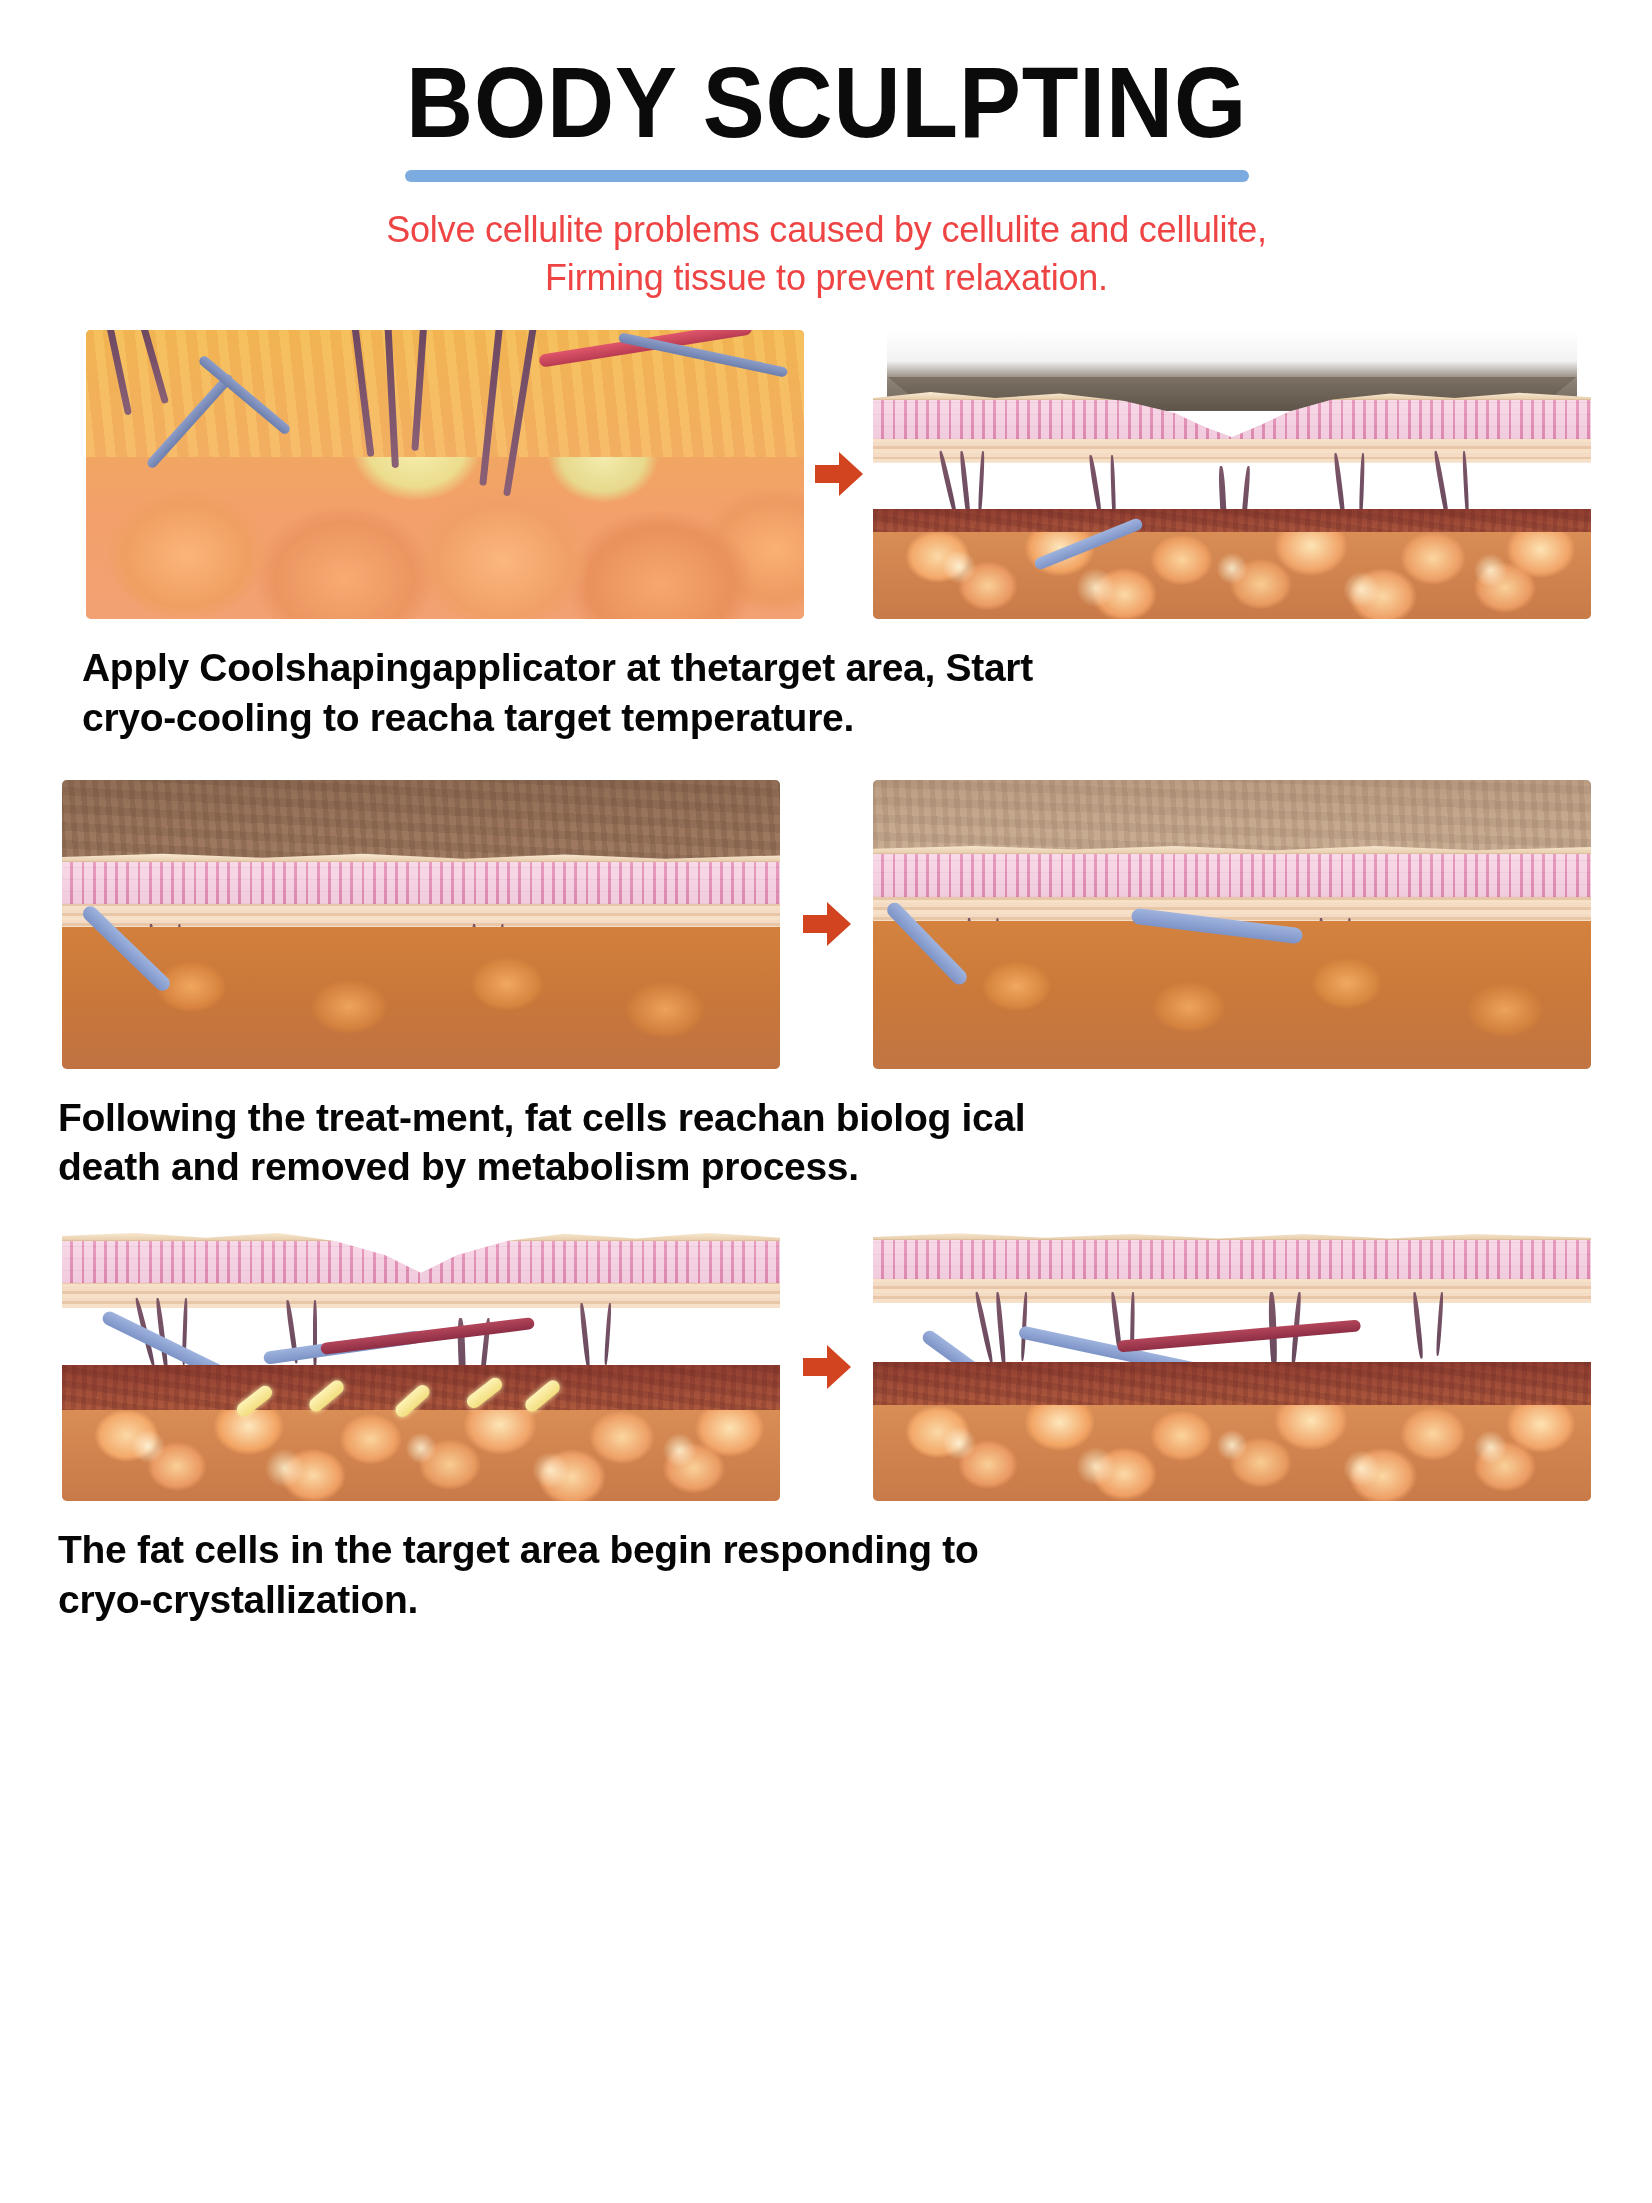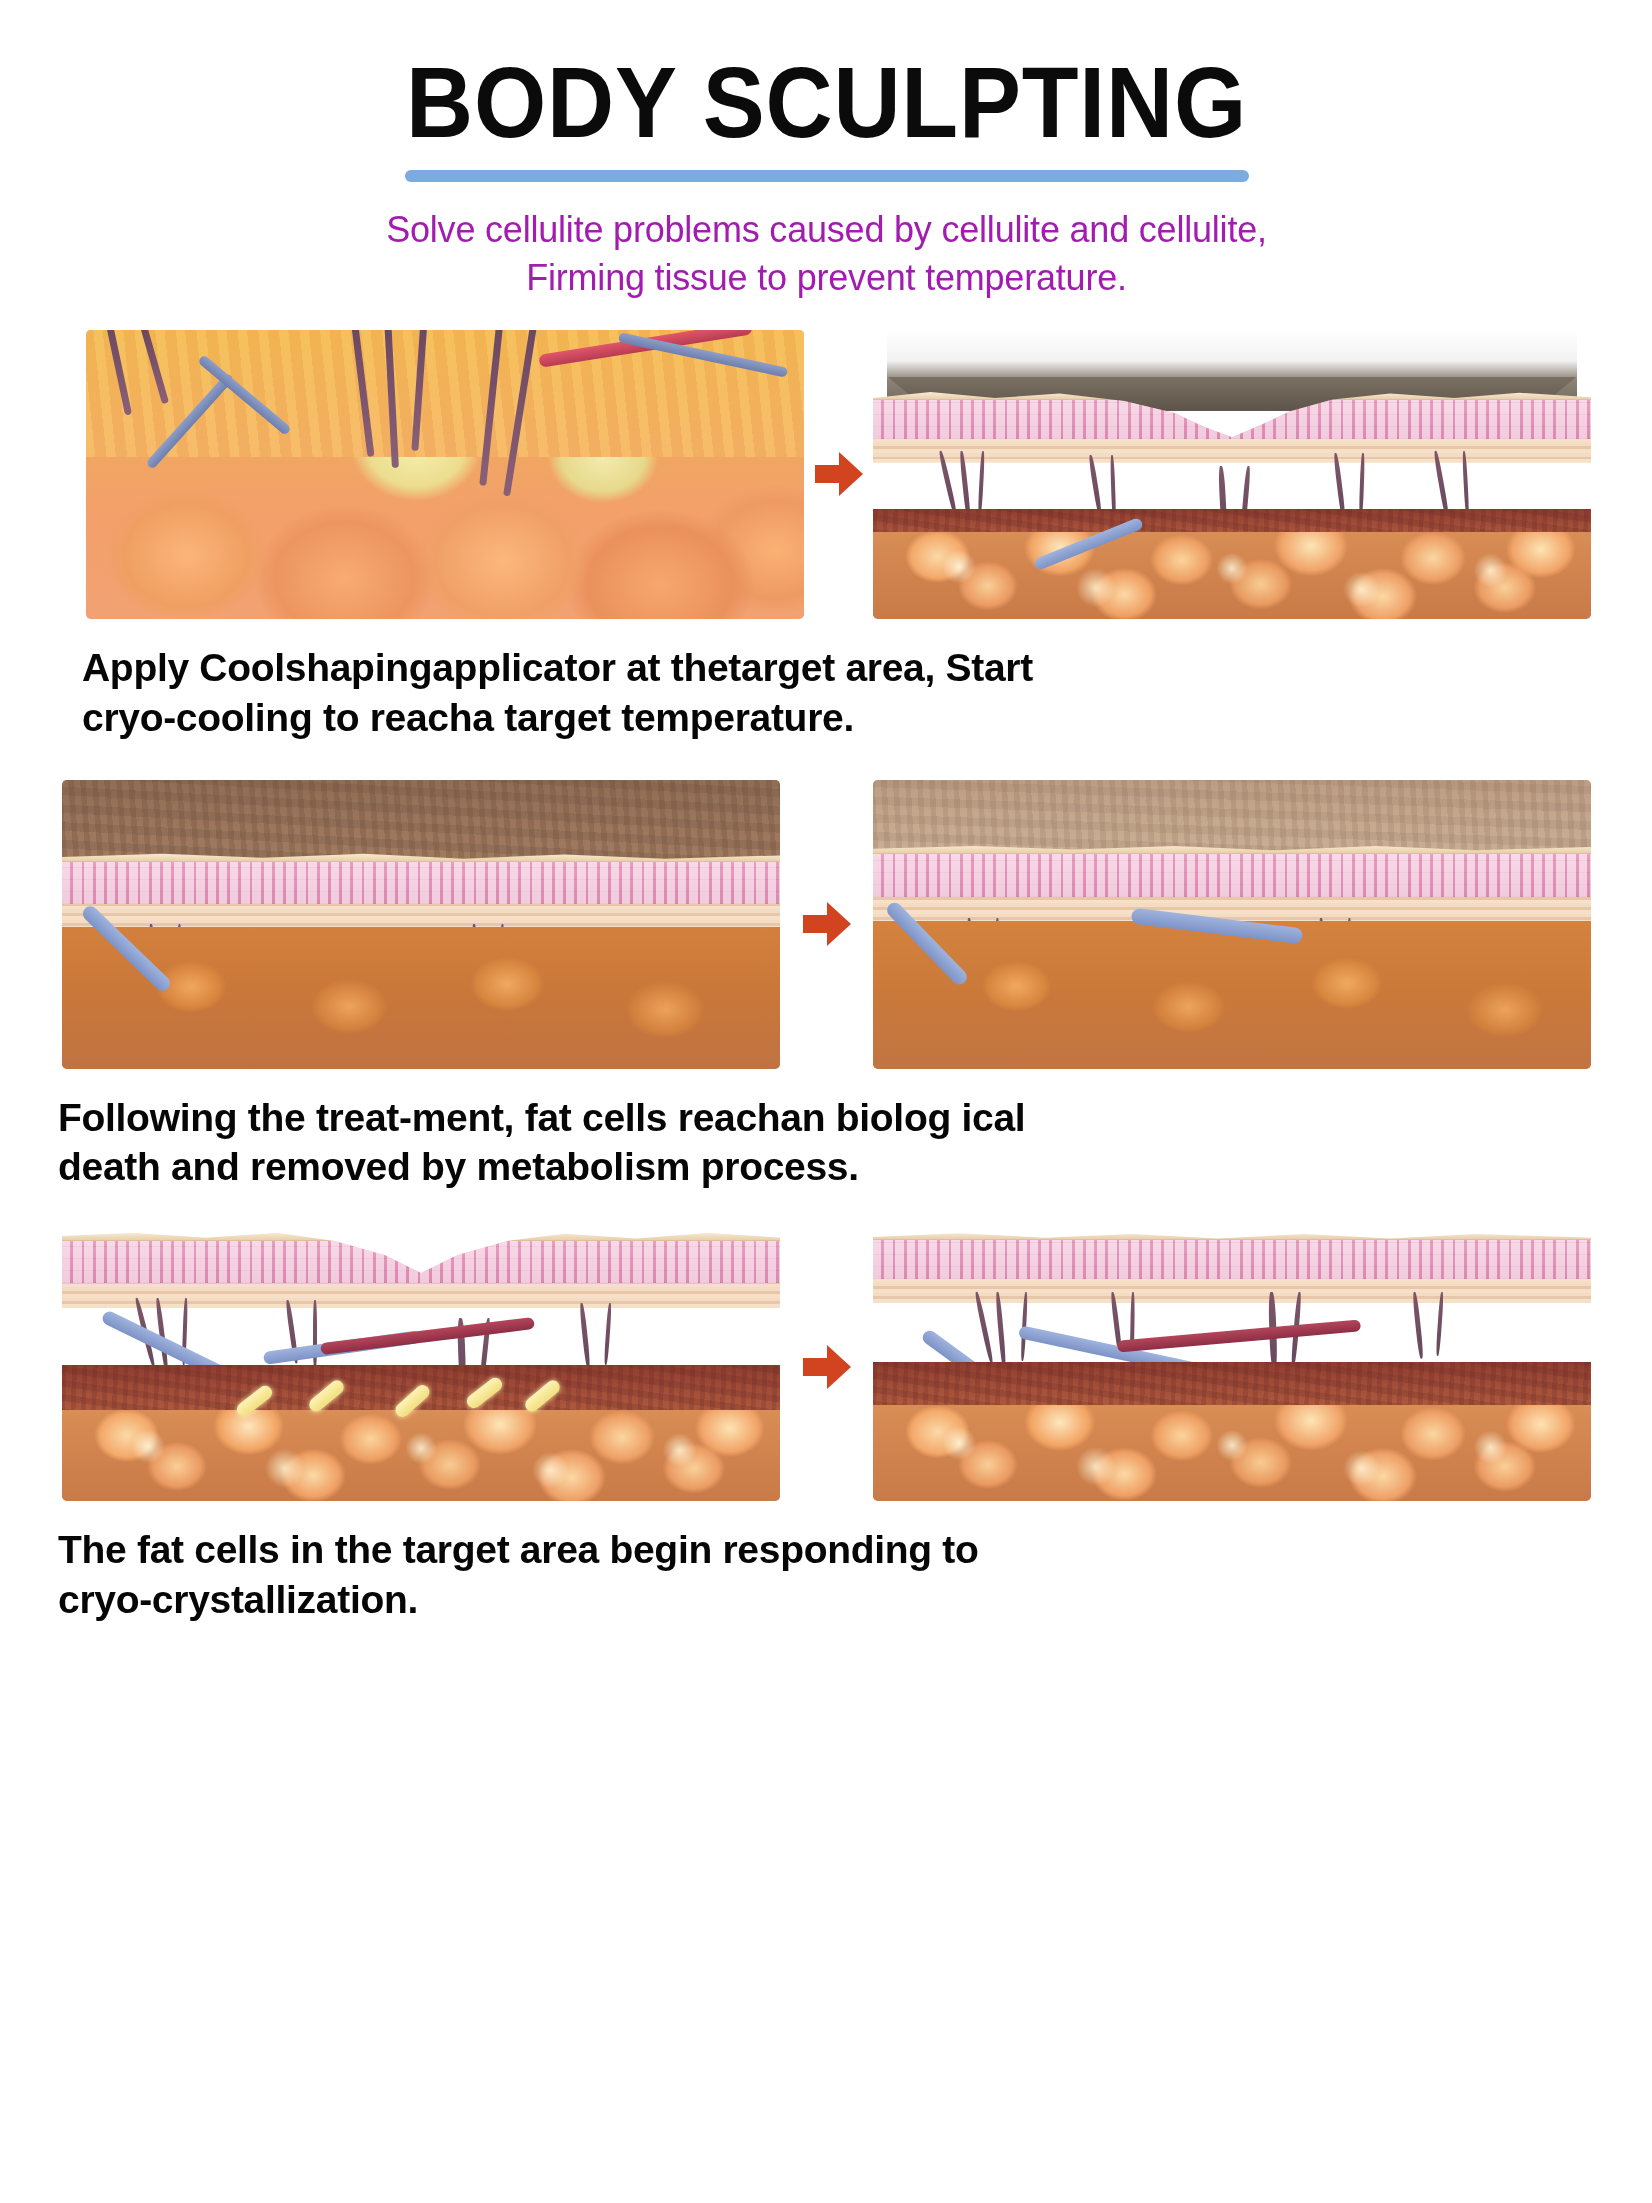--- a/index.html
+++ b/index.html
@@ -38,21 +38,21 @@
     height: 12px;
     margin: 17px auto 0 auto;
     background: #7cabe0;
     border-radius: 6.5px;
   }
 
   .subtitle {
     margin-top: 24px;
     font-size: 36px;
     line-height: 1.33;
-    color: #a21caf;
+    color: #ef4444;
     font-weight: 400;
     letter-spacing: -0.2px;
   }
   .subtitle span { display: block; }
 
   
   .steps { margin-top: 28px; }
 
   .step { position: relative; }
 
@@ -275,21 +275,21 @@
 </head>
 <body>
 
 <div class="page">
 
   <div class="header">
     <div class="title">BODY SCULPTING</div>
     <div class="title-rule"></div>
     <div class="subtitle">
       <span>Solve cellulite problems caused by cellulite and cellulite,</span>
-      <span>Firming tissue to prevent temperature.</span>
+      <span>Firming tissue to prevent relaxation.</span>
     </div>
   </div>
 
   <div class="steps">
 
     <div class="step row1">
       <div class="step-imgs">
 
         <div class="panel">
           <div class="art">

